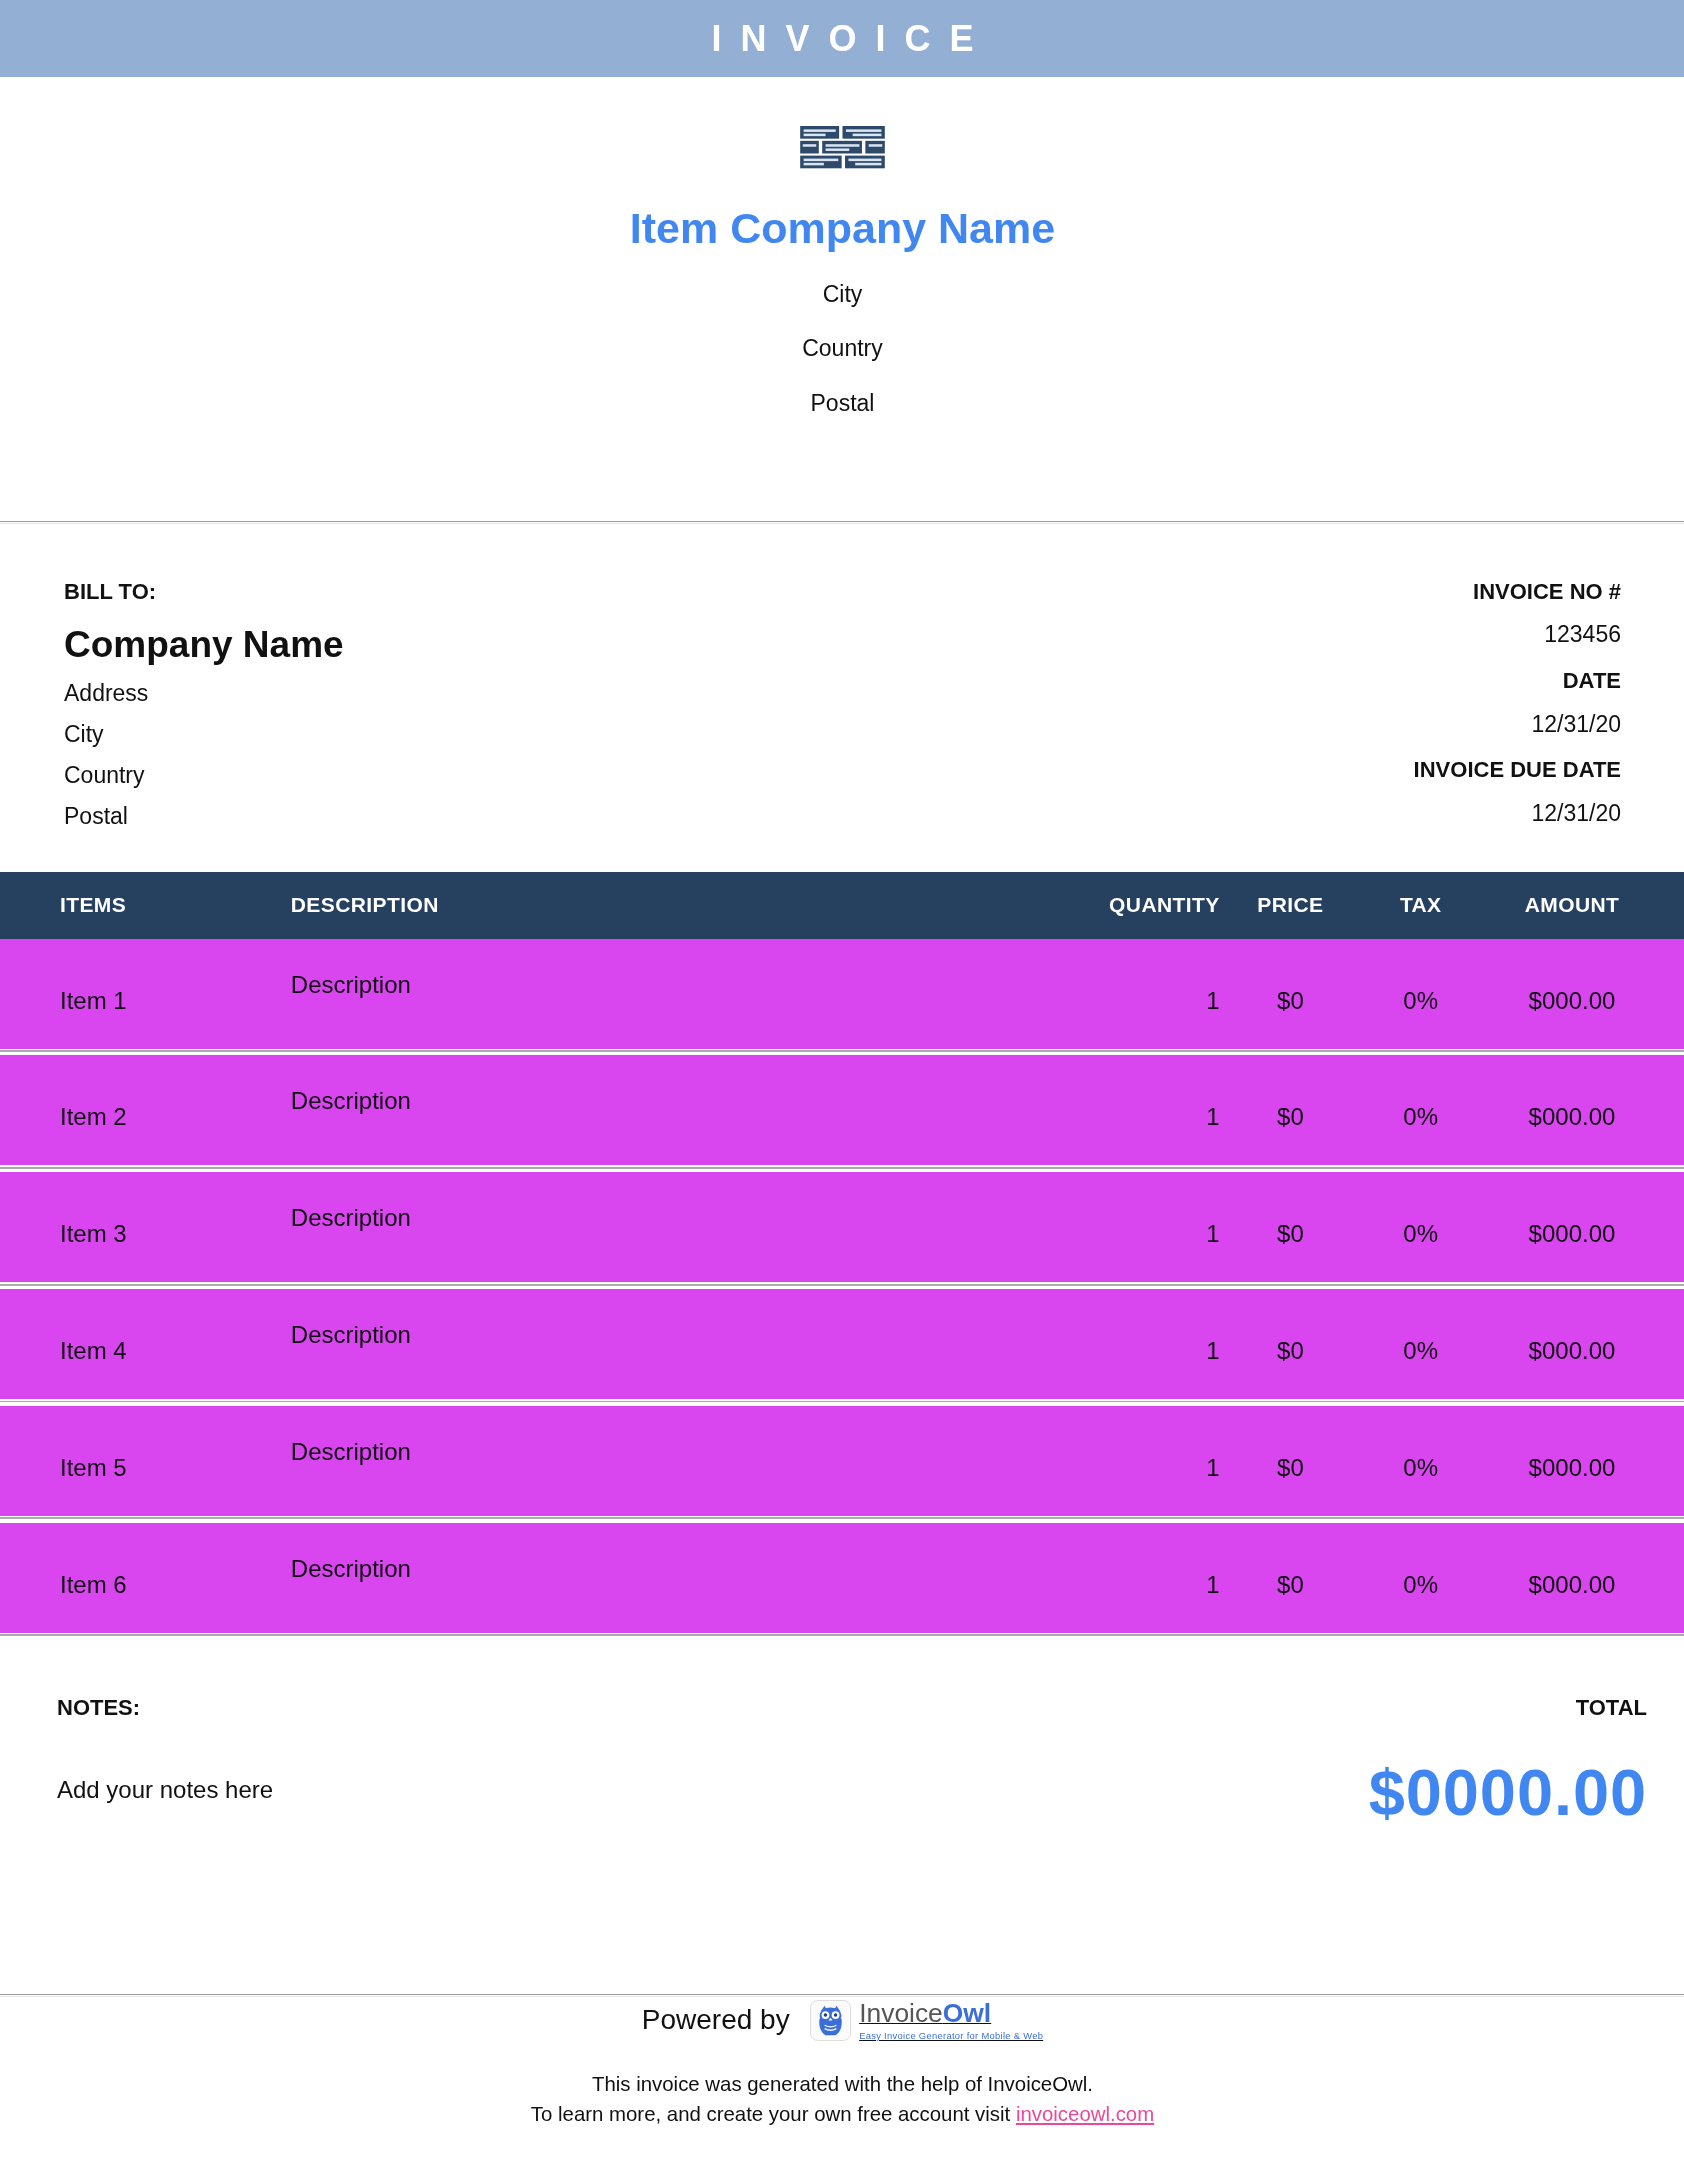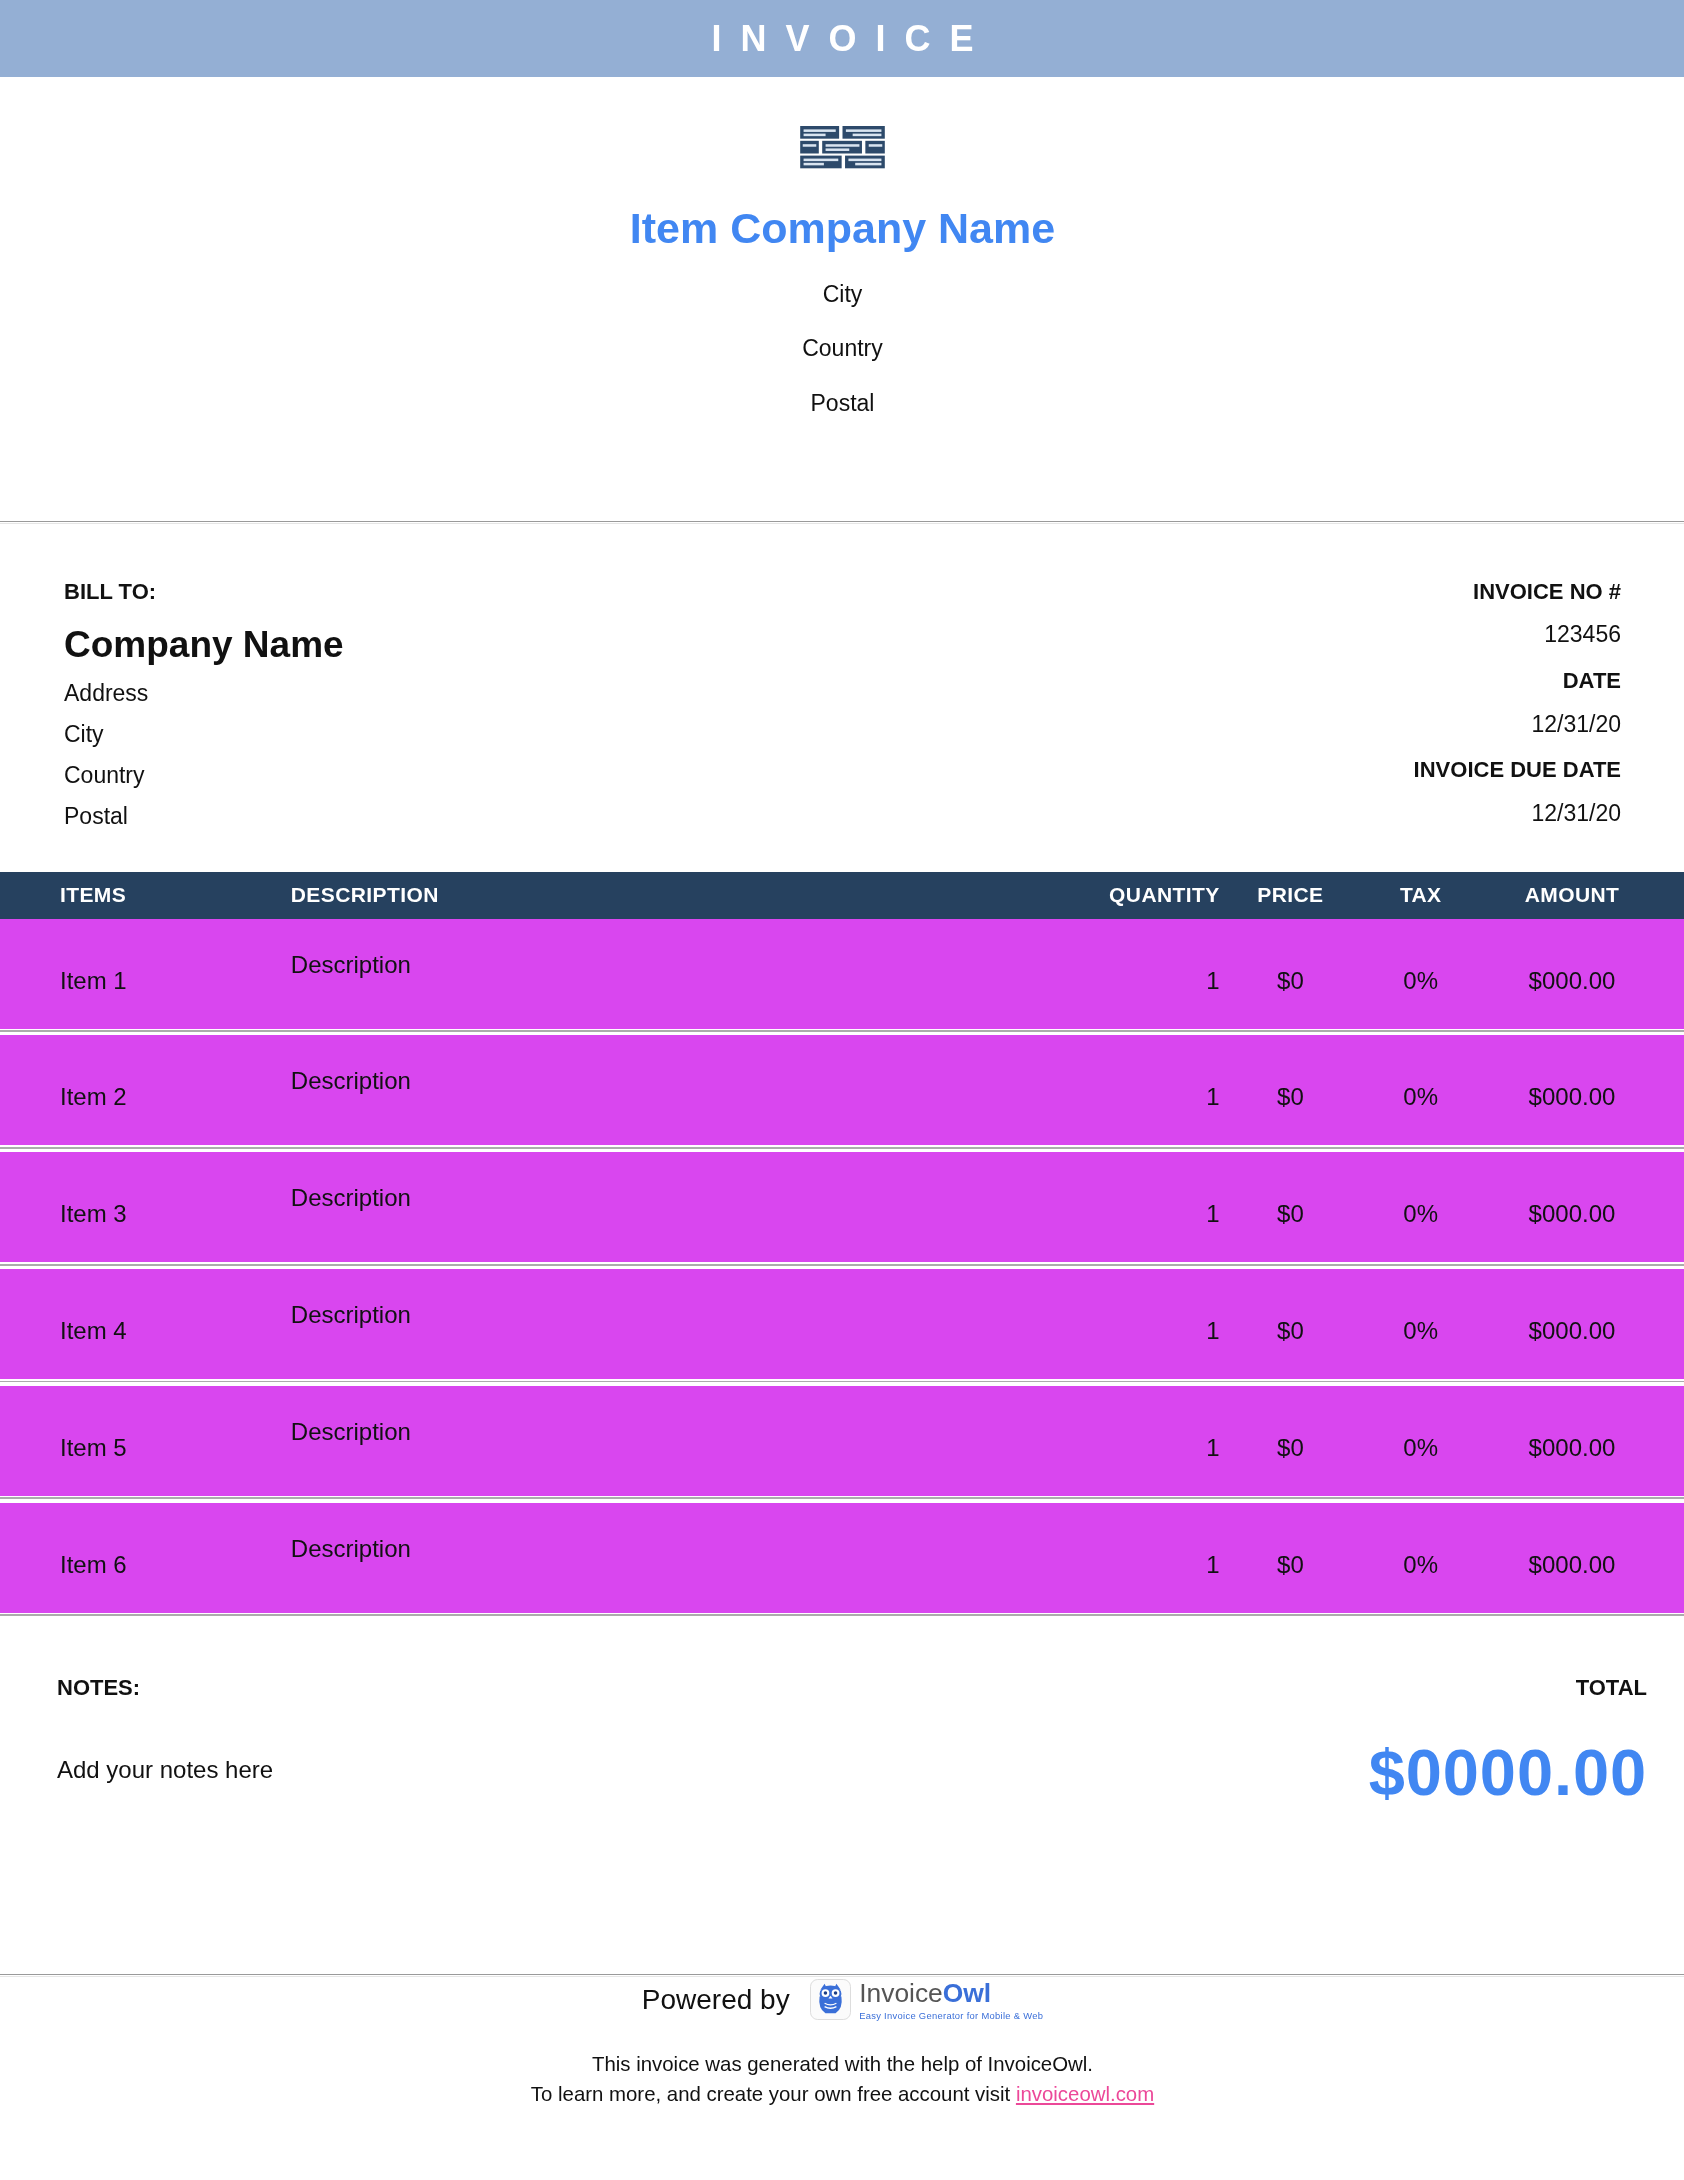--- a/index.html
+++ b/index.html
@@ -26,21 +26,21 @@
   .bill-line { font-size:23px; margin-top:14.5px; line-height:26.4px; }
   .bill-line:first-of-type { margin-top:22px; }
   .meta-col { text-align:right; }
   .meta-label { font-size:22px; font-weight:700; margin-top:20.4px; line-height:25.6px; }
   .meta-label:first-child { margin-top:0; }
   .meta-value { font-size:23px; margin-top:17px; line-height:26.4px; }
 
   
   .grid-cols { display:grid; grid-template-columns:224px 1fr 136px 128px 119px 170px;
                column-gap:6.8px; padding-left:60px; padding-right:28px; }
-  .table-header { background:#26415f; height:47px; align-items:center;
+  .table-header { background:#26415f; height:67px; align-items:center;
                   color:#fff; font-weight:700; font-size:21px; letter-spacing:0.4px; }
   .table-row { background:#d946ef; height:110px; font-size:24px; }
   .h-qty, .c-qty { text-align:right; }
   .h-price,.h-tax,.h-amount,.c-price,.c-tax,.c-amount { text-align:center; }
   .c-item { padding-top:48px; }
   .c-desc { padding-top:32px; }
   .c-qty,.c-price,.c-tax,.c-amount { padding-top:48px; }
   .row-sep { height:6.8px; background:#fff; position:relative; }
   .row-sep::after { content:""; position:absolute; left:0; right:0; top:1.7px; height:1.7px; background:#ababab; }
 
@@ -49,21 +49,21 @@
   .notes-label { font-size:22px; font-weight:700; }
   .notes-text { font-size:24px; margin-top:55px; }
   .total-col { text-align:right; }
   .total-label { font-size:22px; font-weight:700; }
   .total-amount { margin-top:34px; color:#4187f2; font-size:65px; font-weight:700; letter-spacing:0.9px; }
 
   
   .footer { text-align:center; }
   .powered-row { display:flex; align-items:flex-start; justify-content:center; gap:20px; }
   .powered-label { font-size:28px; padding-top:6.8px; }
-  .owl-logo { display:flex; align-items:center; gap:8.5px; }
+  .owl-logo { display:flex; align-items:flex-end; gap:8.5px;text-decoration:underline; }
   .owl-badge { width:41px; height:41px; border:0.9px solid #ddd; border-radius:7.7px; background:#fbfbfb;
                display:flex; align-items:center; justify-content:center; }
   .owl-wordmark { text-align:left; padding-top:3.4px; }
   .owl-name { font-size:26.4px; line-height:26.4px; white-space:nowrap; }
   .owl-name .part1 { color:#555; }
   .owl-name .part2 { color:#3a6fd8; font-weight:700; }
   .owl-tagline { font-size:9.4px; color:#3a6fd8; margin-top:3.4px; letter-spacing:0.3px; }
   .generated-line { margin-top:32px; font-size:20.4px; }
   .learn-more-line { margin-top:6.8px; font-size:20.4px; }
   .learn-more-line a { color:#ec4899; text-decoration:underline; }

